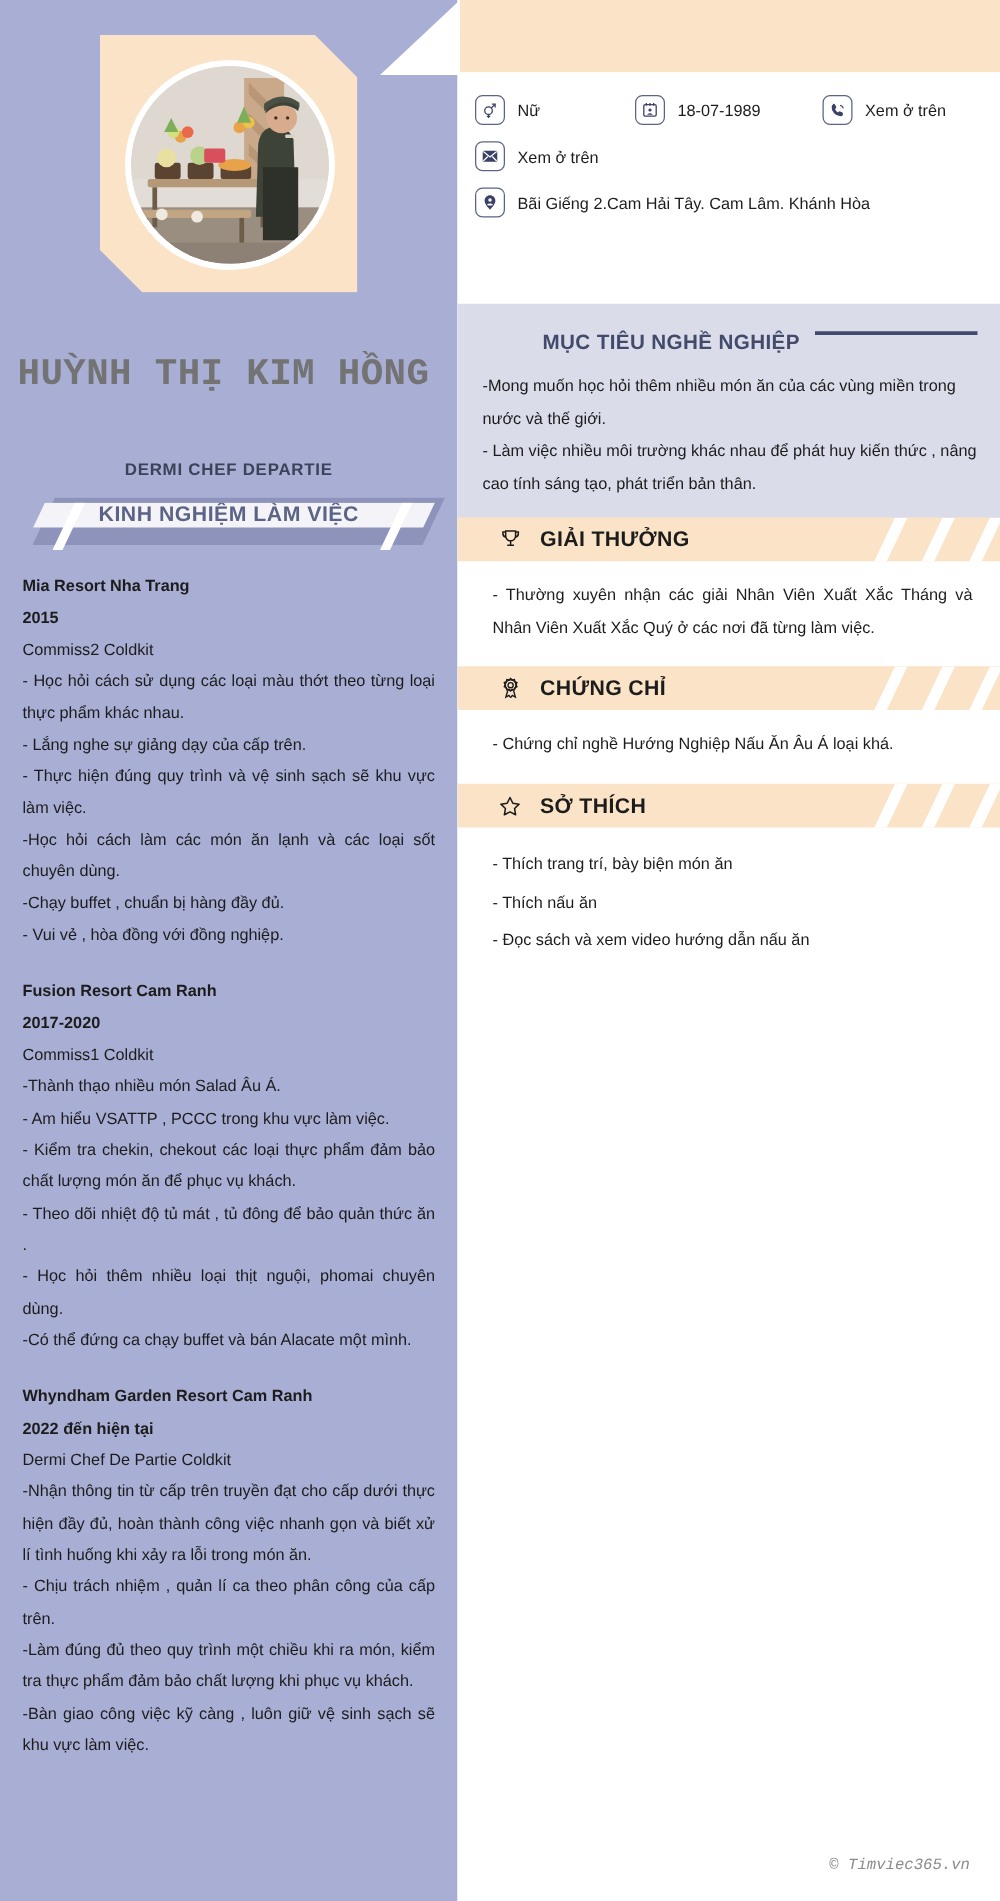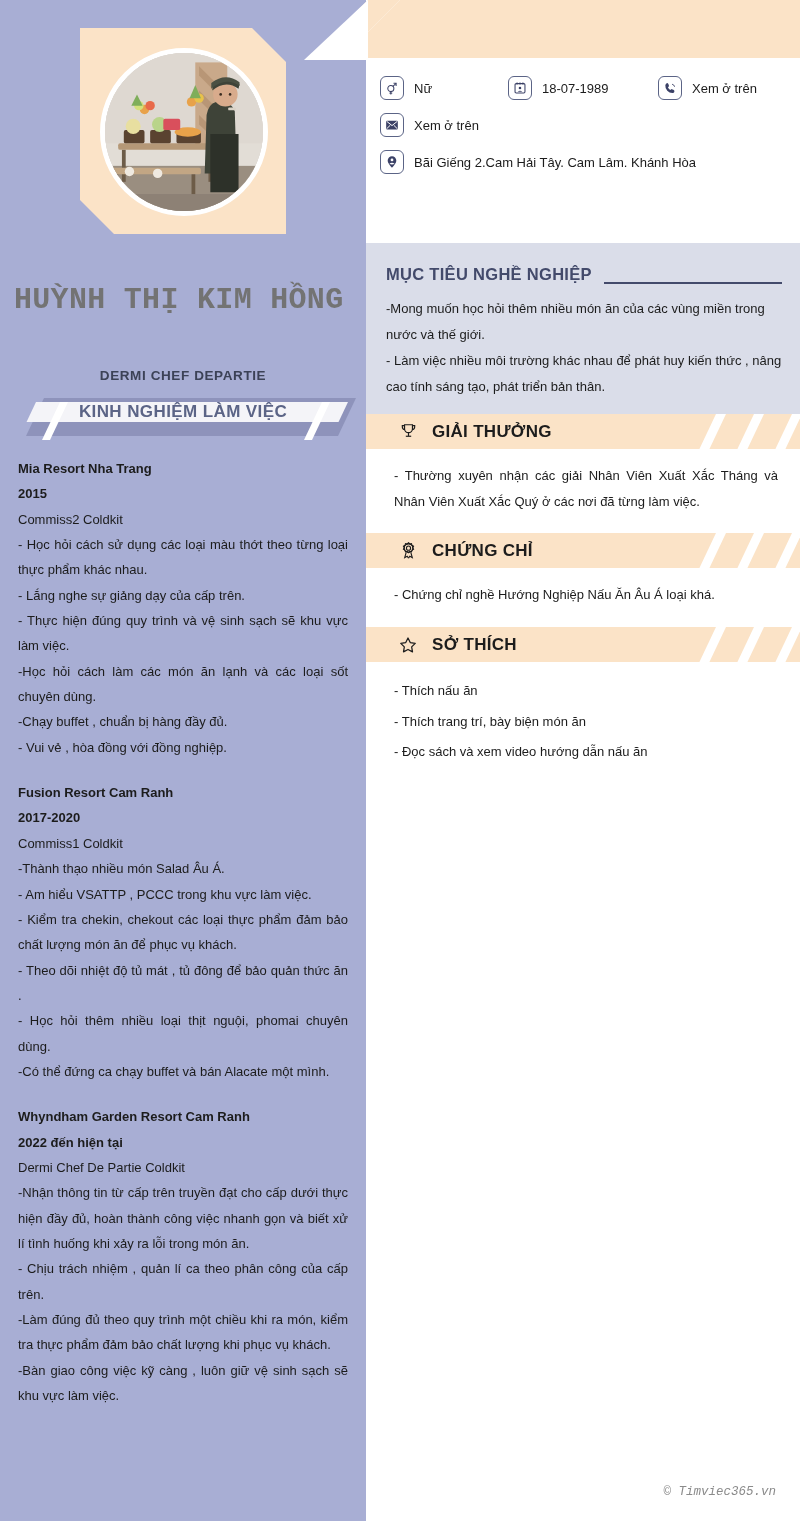--- a/index.html
+++ b/index.html
@@ -157,21 +157,21 @@
     color: #3b4166;
   }
   .c-ico svg { display: block; }
   .c-txt { font-size: 13px; color: #1c1c1c; margin-left: 10px; white-space: nowrap; }
 
   .objective {
     position: absolute; top: 243px; left: 0;
     width: 434px; padding: 22px 18px 20px 20px;
     background: #dadde9;
   }
-  .obj-head { display: flex; align-items: flex-end; gap: 12px; margin-bottom: 12px; }
+  .obj-head { display: flex; align-items: flex-start; gap: 12px; margin-bottom: 12px; margin-left: 48px; }
   .obj-head .lbl { font-size: 16.5px; font-weight: bold; color: #434a6b; letter-spacing: .3px; white-space: nowrap; }
   .obj-head .rule { flex: 1; height: 2.5px; background: #434a6b; }
   .obj-body { font-size: 13px; line-height: 2.0; color: #1c1c1c; white-space: pre-line; }
 
   .sec { position: absolute; left: 0; width: 434px; }
   .sec-head {
     position: relative; height: 35px; background: #fbe3c7;
     display: flex; align-items: center; overflow: hidden;
   }
   .sec-head .ic { margin-left: 30px; width: 24px; display: flex; align-items: center; justify-content: center; color: #1c1c1c; }
@@ -420,22 +420,22 @@
           <svg width="20" height="20" viewBox="0 0 24 24" fill="none" stroke="currentColor" stroke-width="1.5" stroke-linejoin="round">
             <path d="M12 3.6 l2.7 5.5 6 0.9 -4.3 4.2 1 6 -5.4 -2.8 -5.4 2.8 1 -6 -4.3 -4.2 6 -0.9 z"></path>
           </svg>
         </span>
         <span class="lbl">SỞ THÍCH</span>
         <span class="hstripe hs1"></span>
         <span class="hstripe hs2"></span>
         <span class="hstripe hs3"></span>
       </div>
       <div class="sec-list">
+        <div>- Thích trang trí, bày biện món ăn</div>
         <div>- Thích nấu ăn</div>
-        <div>- Thích trang trí, bày biện món ăn</div>
         <div>- Đọc sách và xem video hướng dẫn nấu ăn</div>
       </div>
     </div>
 
   </div>
 
   <div class="footer">© Timviec365.vn</div>
 </div>
 
 </body></html>

